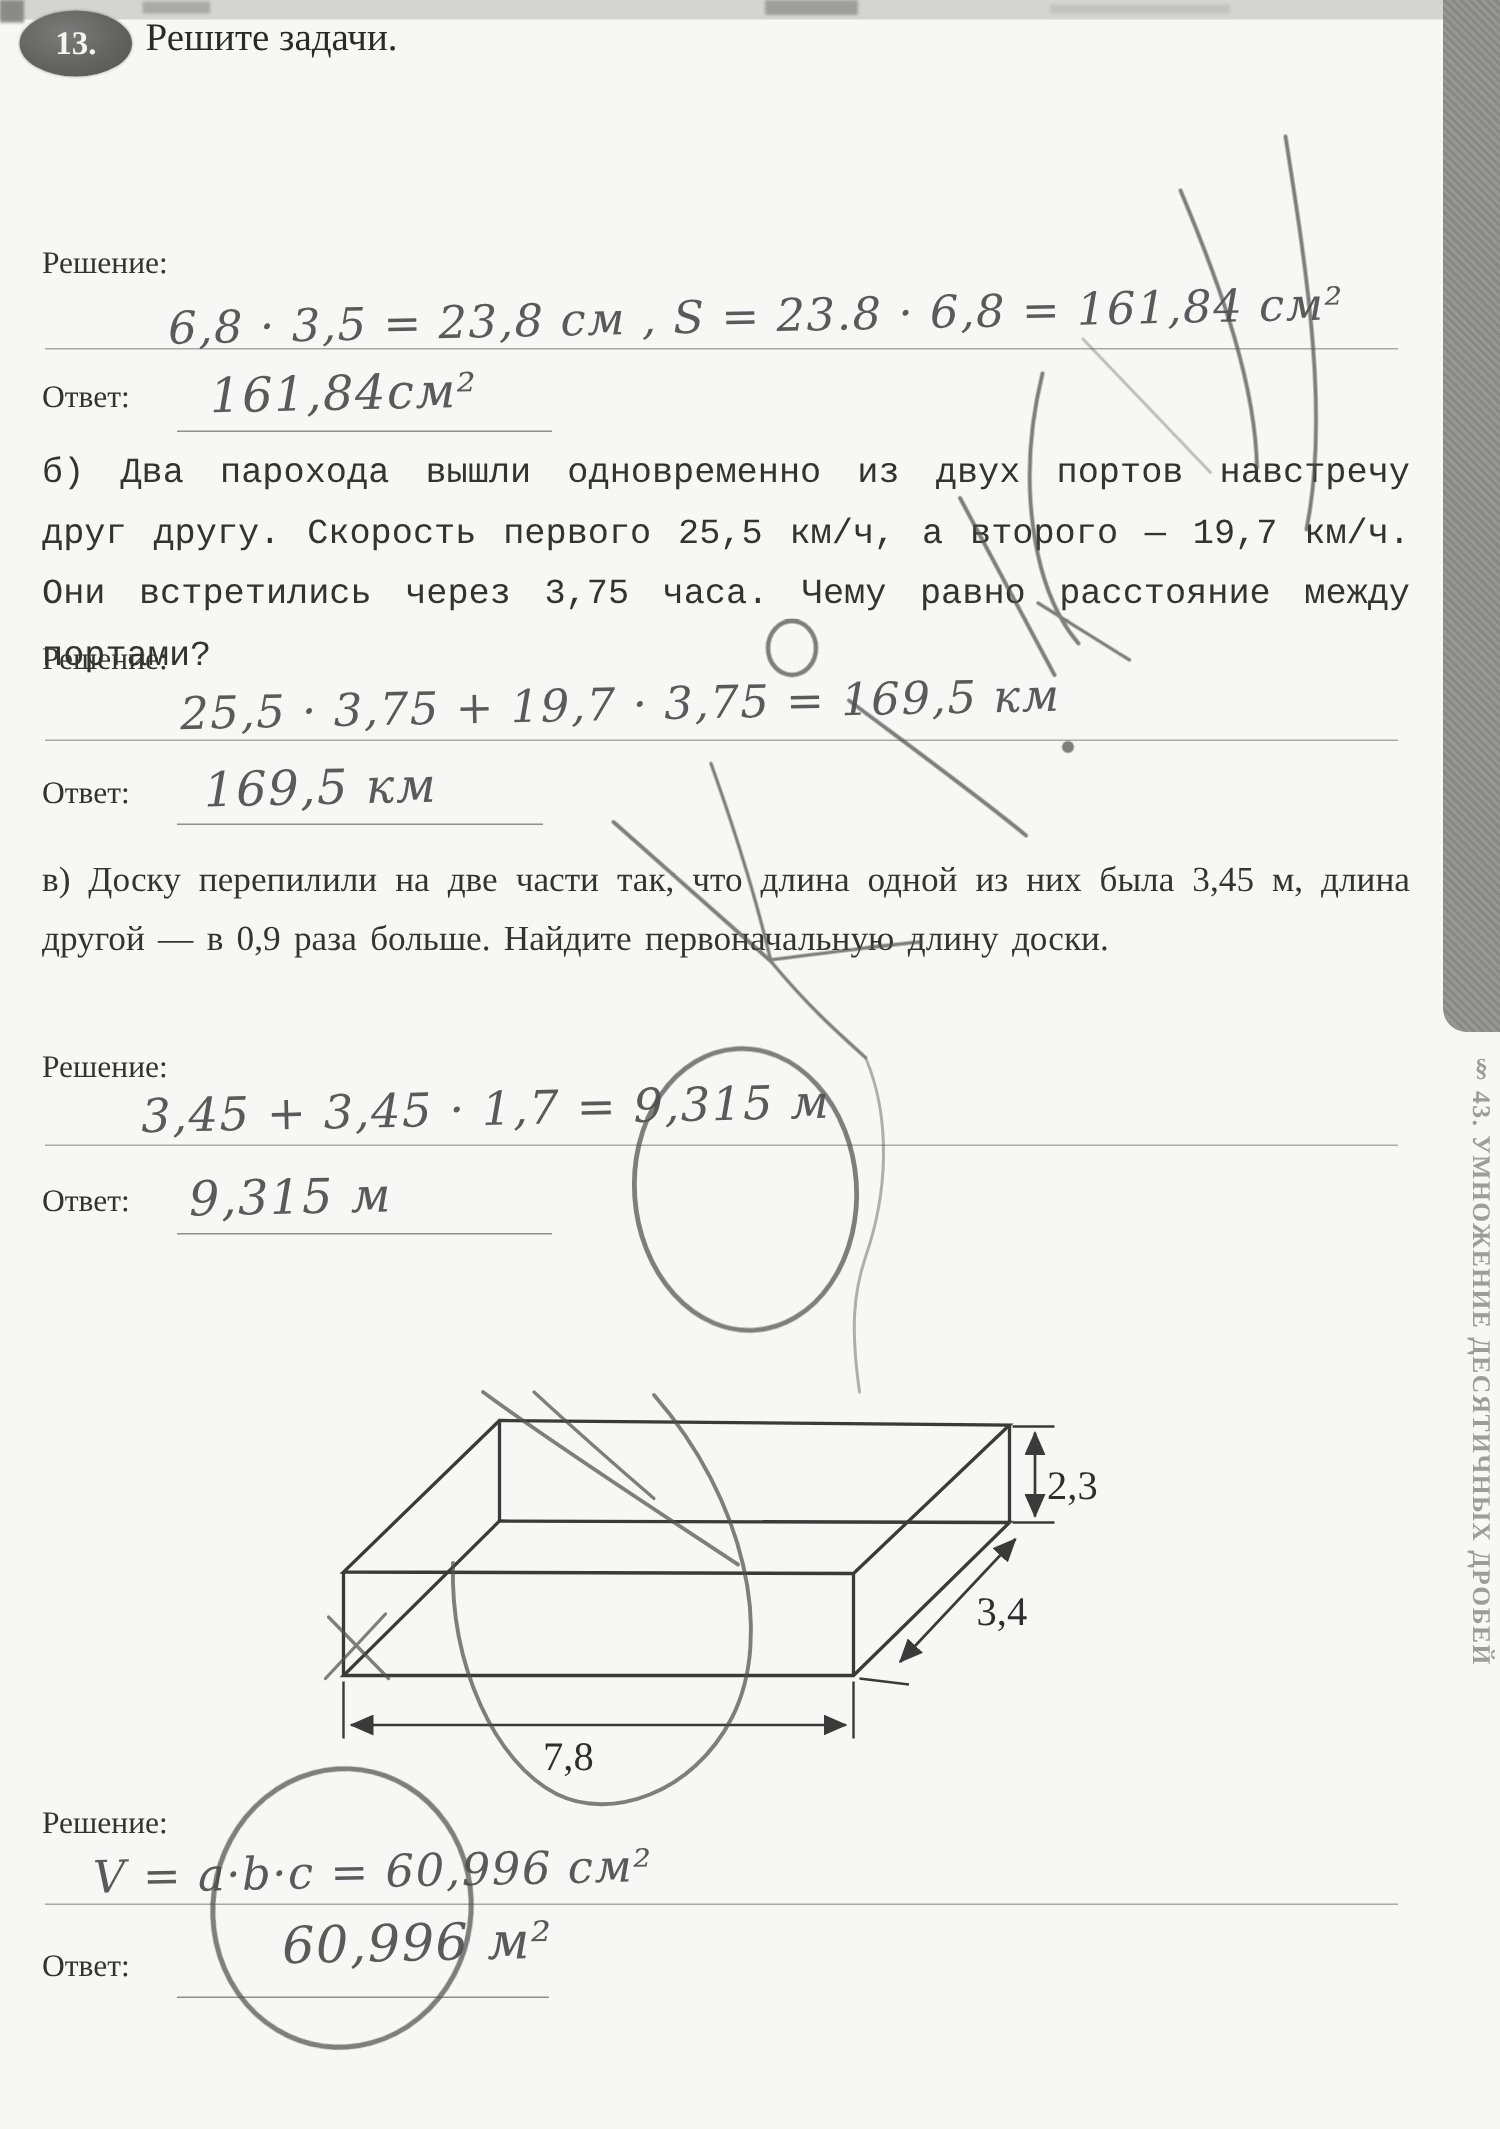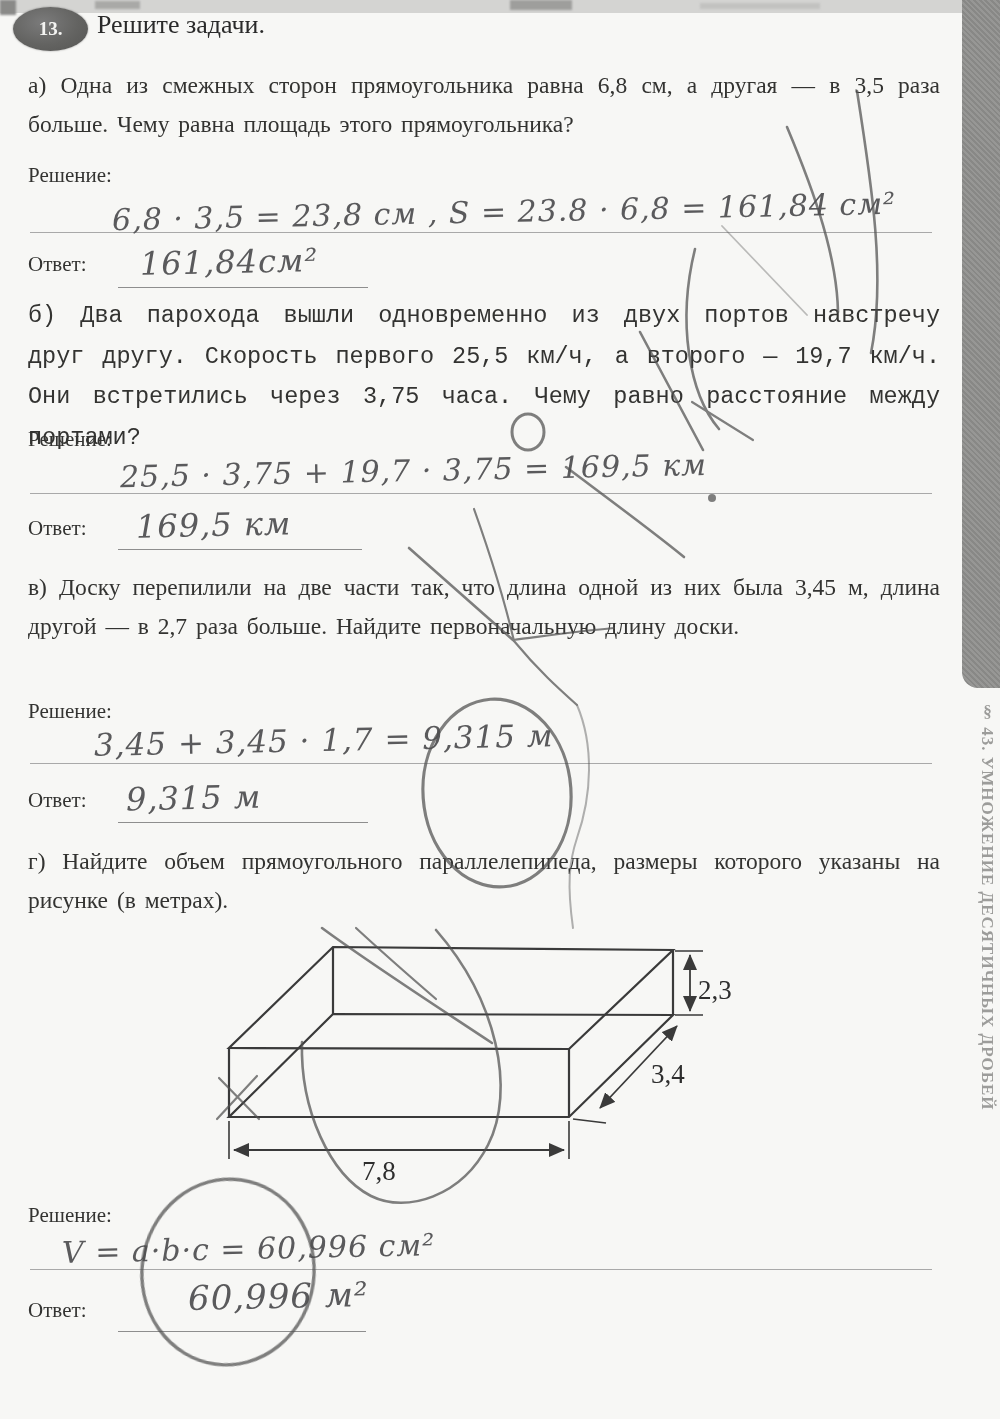--- a/index.html
+++ b/index.html
@@ -17,21 +17,21 @@
   }
   .side-tab{
     position:absolute;left:963px;top:702px;height:520px;width:34px;
     writing-mode:vertical-rl;text-align:left;
     font-weight:bold;font-size:17px;letter-spacing:1px;color:#9c9c9a;
     font-family:"Liberation Serif","DejaVu Serif",serif;white-space:nowrap;
   }
   .badge{
     position:absolute;left:13px;top:7px;width:75px;height:44px;border-radius:50%;
     background:radial-gradient(ellipse at 40% 35%, #7b7b7b 0%, #636361 55%, #555553 100%);
-    color:#f4f4f2;font-weight:bold;font-size:19px;
+    color:#f4f4f2;font-weight:bold;font-size:22px;
     display:flex;align-items:center;justify-content:center;
     box-shadow:0 0 2px rgba(0,0,0,.4);
   }
   .title{position:absolute;left:97px;top:10px;font-size:26px;font-weight:normal;color:#2a2a2a;}
   .stmt{
     position:absolute;left:28px;width:912px;text-align:justify;
     font-size:23.5px;color:#333331;word-spacing:3px;
   }
   .lbl{position:absolute;left:28px;font-size:21px;color:#333331;}
   .rule{position:absolute;height:1px;background:#9b9b9b;opacity:.85;}
@@ -54,45 +54,43 @@
     <div class="smudge" style="left:510px;top:0;width:62px;height:10px;background:#9e9e9c;"></div>
     <div class="smudge" style="left:700px;top:3px;width:120px;height:6px;background:#c2c2c0;"></div>
   </div>
 
   <div class="side-strip"></div>
   <div class="side-tab">§ 43. УМНОЖЕНИЕ ДЕСЯТИЧНЫХ ДРОБЕЙ</div>
 
   <div class="badge">13.</div>
   <div class="title">Решите задачи.</div>
 
-  <div class="stmt" style="top:66px;line-height:39px;">а) Одна из смежных сторон прямоугольника равна 6,8 см, а другая — в 3,5 раза больше. Чему равна площадь этого прямоугольника?</div>
   <div class="lbl" style="top:163px;">Решение:</div>
   <div class="rule" style="left:30px;top:232px;width:902px;"></div>
   <div class="hw" style="left:112px;top:194px;font-size:30px;">6,8 · 3,5 = 23,8 см ,   S = 23.8 · 6,8 = 161,84 см²</div>
   <div class="lbl" style="top:252px;">Ответ:</div>
   <div class="ansline" style="left:118px;top:287px;width:250px;"></div>
   <div class="hw" style="left:140px;top:243px;font-size:32px;">161,84см²</div>
 
   <div class="stmt" style="top:296px;line-height:40.5px;font-family:Liberation Mono, monospace;">б) Два парохода вышли одновременно из двух портов навстречу друг другу. Скорость первого 25,5 км/ч, а второго — 19,7 км/ч. Они встретились через 3,75 часа. Чему равно расстояние между портами?</div>
   <div class="lbl" style="top:427px;">Решение:</div>
   <div class="rule" style="left:30px;top:493px;width:902px;"></div>
   <div class="hw" style="left:120px;top:453px;font-size:30px;">25,5 · 3,75 + 19,7 · 3,75 = 169,5 км</div>
   <div class="lbl" style="top:516px;">Ответ:</div>
   <div class="ansline" style="left:118px;top:549px;width:244px;"></div>
   <div class="hw" style="left:136px;top:506px;font-size:32px;">169,5 км</div>
 
-  <div class="stmt" style="top:568px;line-height:39px;">в) Доску перепилили на две части так, что длина одной из них была 3,45 м, длина другой — в 2,7 раза больше. Найдите первоначальную длину доски.</div>
+  <div class="stmt" style="top:568px;line-height:39px;">в) Доску перепилили на две части так, что длина одной из них была 3,45 м, длина другой — в 0,9 раза больше. Найдите первоначальную длину доски.</div>
   <div class="lbl" style="top:699px;">Решение:</div>
   <div class="rule" style="left:30px;top:763px;width:902px;"></div>
   <div class="hw" style="left:94px;top:722px;font-size:31px;">3,45 + 3,45 · 1,7 = 9,315 м</div>
   <div class="lbl" style="top:788px;">Ответ:</div>
   <div class="ansline" style="left:118px;top:822px;width:250px;"></div>
   <div class="hw" style="left:126px;top:779px;font-size:32px;">9,315 м</div>
 
-  <div class="stmt" style="top:842px;line-height:38.5px;">г) Найдите объем прямоугольного параллелепипеда, размеры которого указаны на рисунке (в метрах).</div>
   <div class="lbl" style="top:1203px;">Решение:</div>
   <div class="rule" style="left:30px;top:1269px;width:902px;"></div>
   <div class="hw" style="left:62px;top:1231px;font-size:30px;">V = a·b·c = 60,996 см²</div>
   <div class="lbl" style="top:1298px;">Ответ:</div>
   <div class="ansline" style="left:118px;top:1331px;width:248px;"></div>
   <div class="hw" style="left:188px;top:1276px;font-size:34px;">60,996 м²</div>
 
   <svg class="overlay" viewBox="0 0 1000 1419">
     <defs>
       <marker id="arr" markerUnits="userSpaceOnUse" markerWidth="18" markerHeight="14" refX="15" refY="7" orient="auto-start-reverse">

